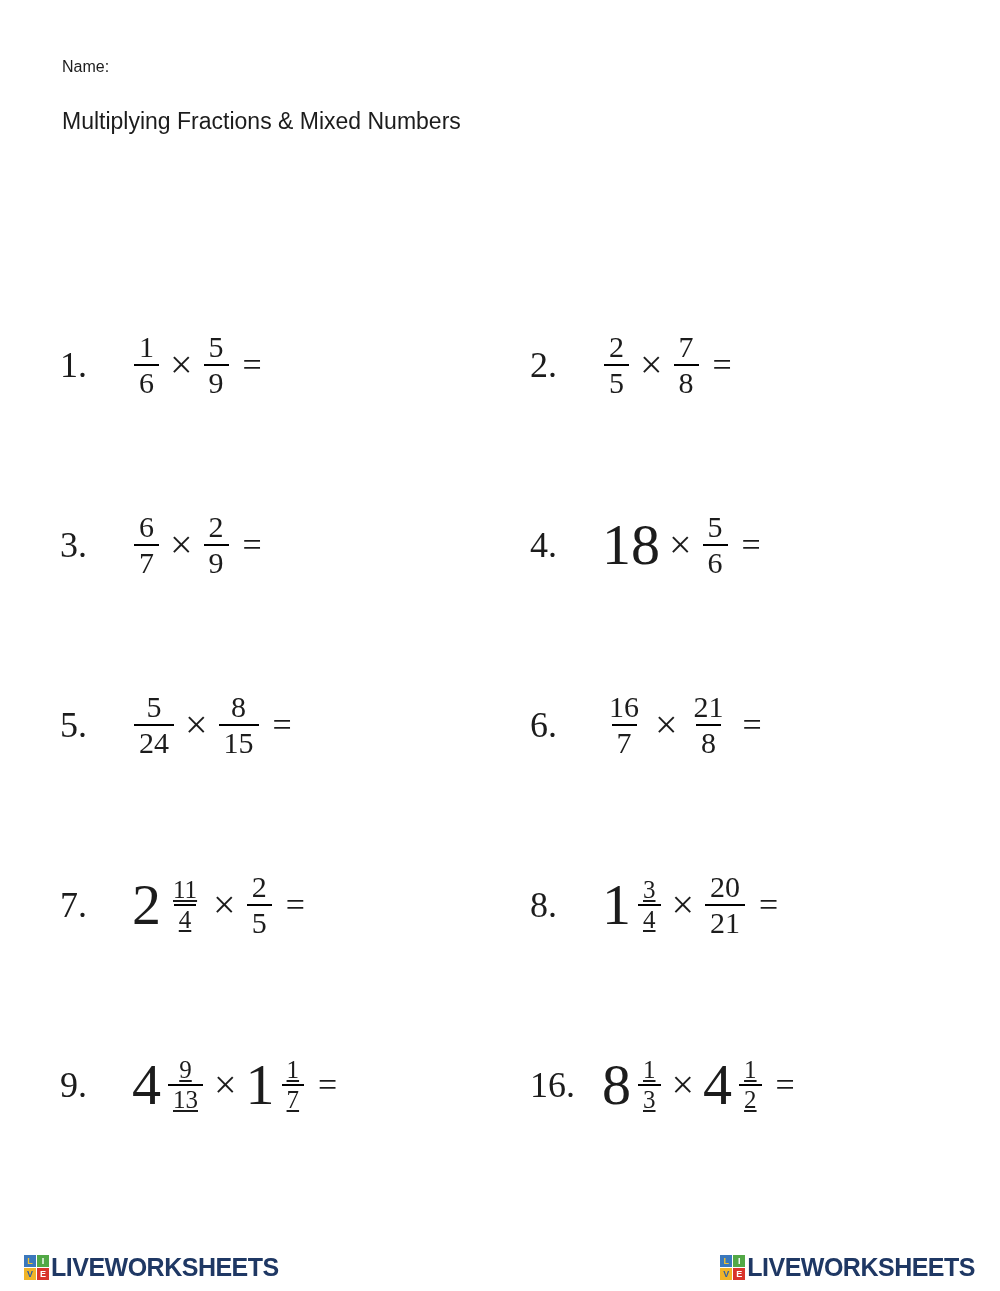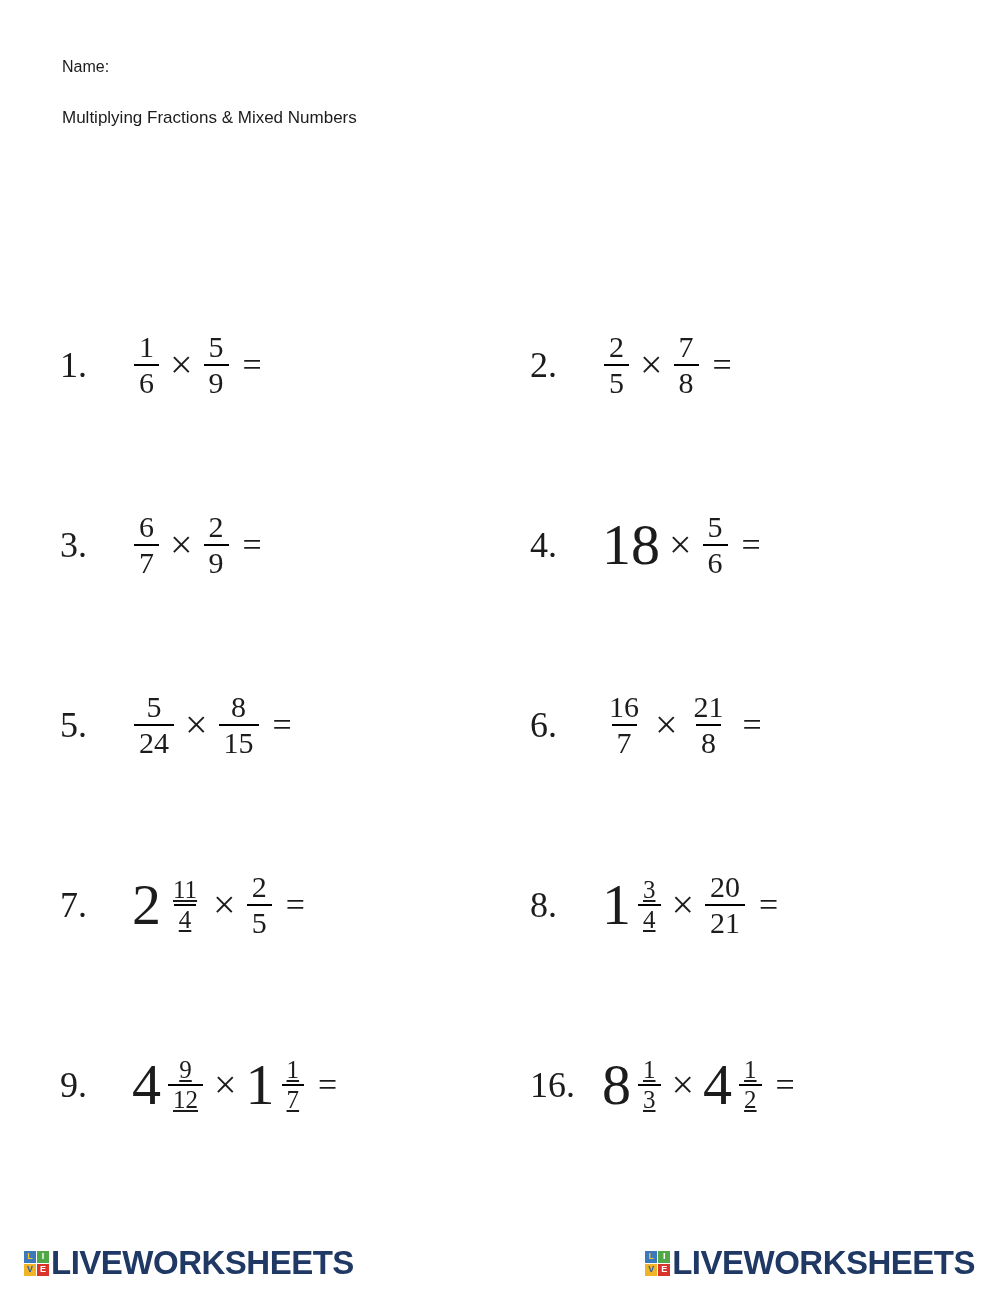--- a/index.html
+++ b/index.html
@@ -9,21 +9,21 @@
     font-family: "Liberation Sans", sans-serif;
     color: #1c1c1c;
     position: relative;
     overflow: hidden;
   }
   .page { position: absolute; inset: 0; }
 
   
   .header { position: absolute; top: 58px; left: 62px; right: 60px; }
   .name-line { font-size: 16px; margin-bottom: 32px; }
-  .title-line { font-size: 17px; margin-bottom: 52px; }
+  .title-line { font-size: 23px; margin-bottom: 52px; }
   .instructions { font-size: 23px; line-height: 39px; white-space: pre-wrap; }
   .instructions b { font-weight: bold; }
 
   
   .problems {
     position: absolute; top: 275px; left: 60px;
     display: grid;
     grid-template-columns: 470px 470px;
     grid-auto-rows: 180px;
   }
@@ -63,21 +63,21 @@
     grid-template-rows: 12px 12px;
     gap: 1px;
     flex: 0 0 auto;
   }
   .logo-cell {
     display: flex; align-items: center; justify-content: center;
     font-size: 9px; font-weight: bold; line-height: 1;
     font-family: "Liberation Sans", sans-serif;
   }
   .logo-text {
-    font-size: 33px; font-weight: 800; letter-spacing: -0.5px;
+    font-size: 25px; font-weight: 800; letter-spacing: -0.5px;
     font-family: "Liberation Sans", sans-serif;
   }
 </style>
 </head>
 <body>
 
 <div class="page">
 
   <div class="header">
     <div class="name-line">Name:</div>
@@ -208,21 +208,21 @@
           <span class="eq">=</span>
         </span>
       </div>
       <div class="problem">
         <span class="pnum">9.</span>
         <span class="expr">
           <span class="mixed">
             <span class="whole">4</span>
             <span class="frac small">
               <span class="fnum">9</span>
-              <span class="fden">12</span>
+              <span class="fden">13</span>
             </span>
           </span>
           <span class="op">×</span>
           <span class="mixed">
             <span class="whole">1</span>
             <span class="frac small">
               <span class="fnum">1</span>
               <span class="fden">7</span>
             </span>
           </span>

